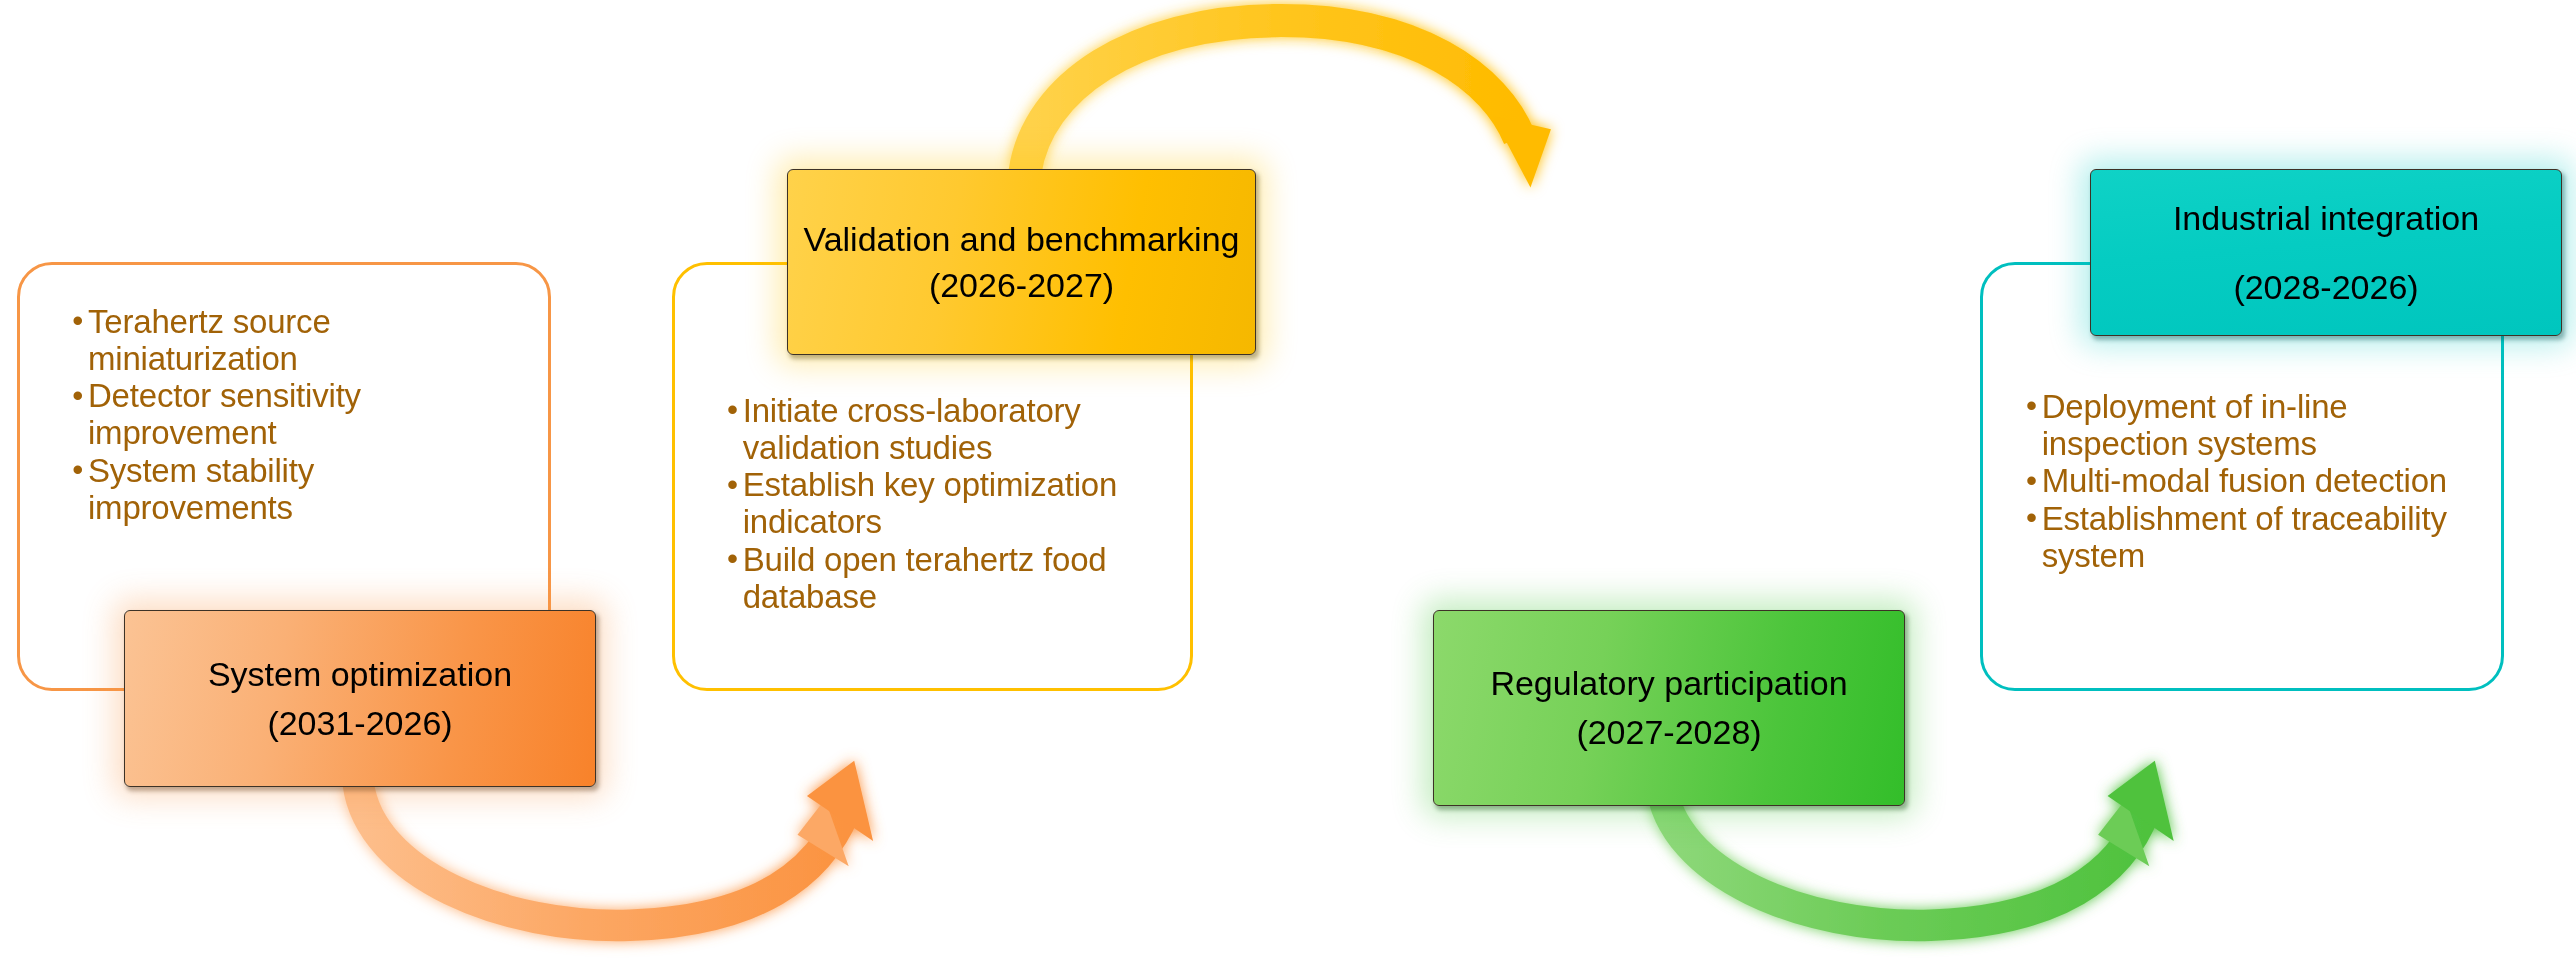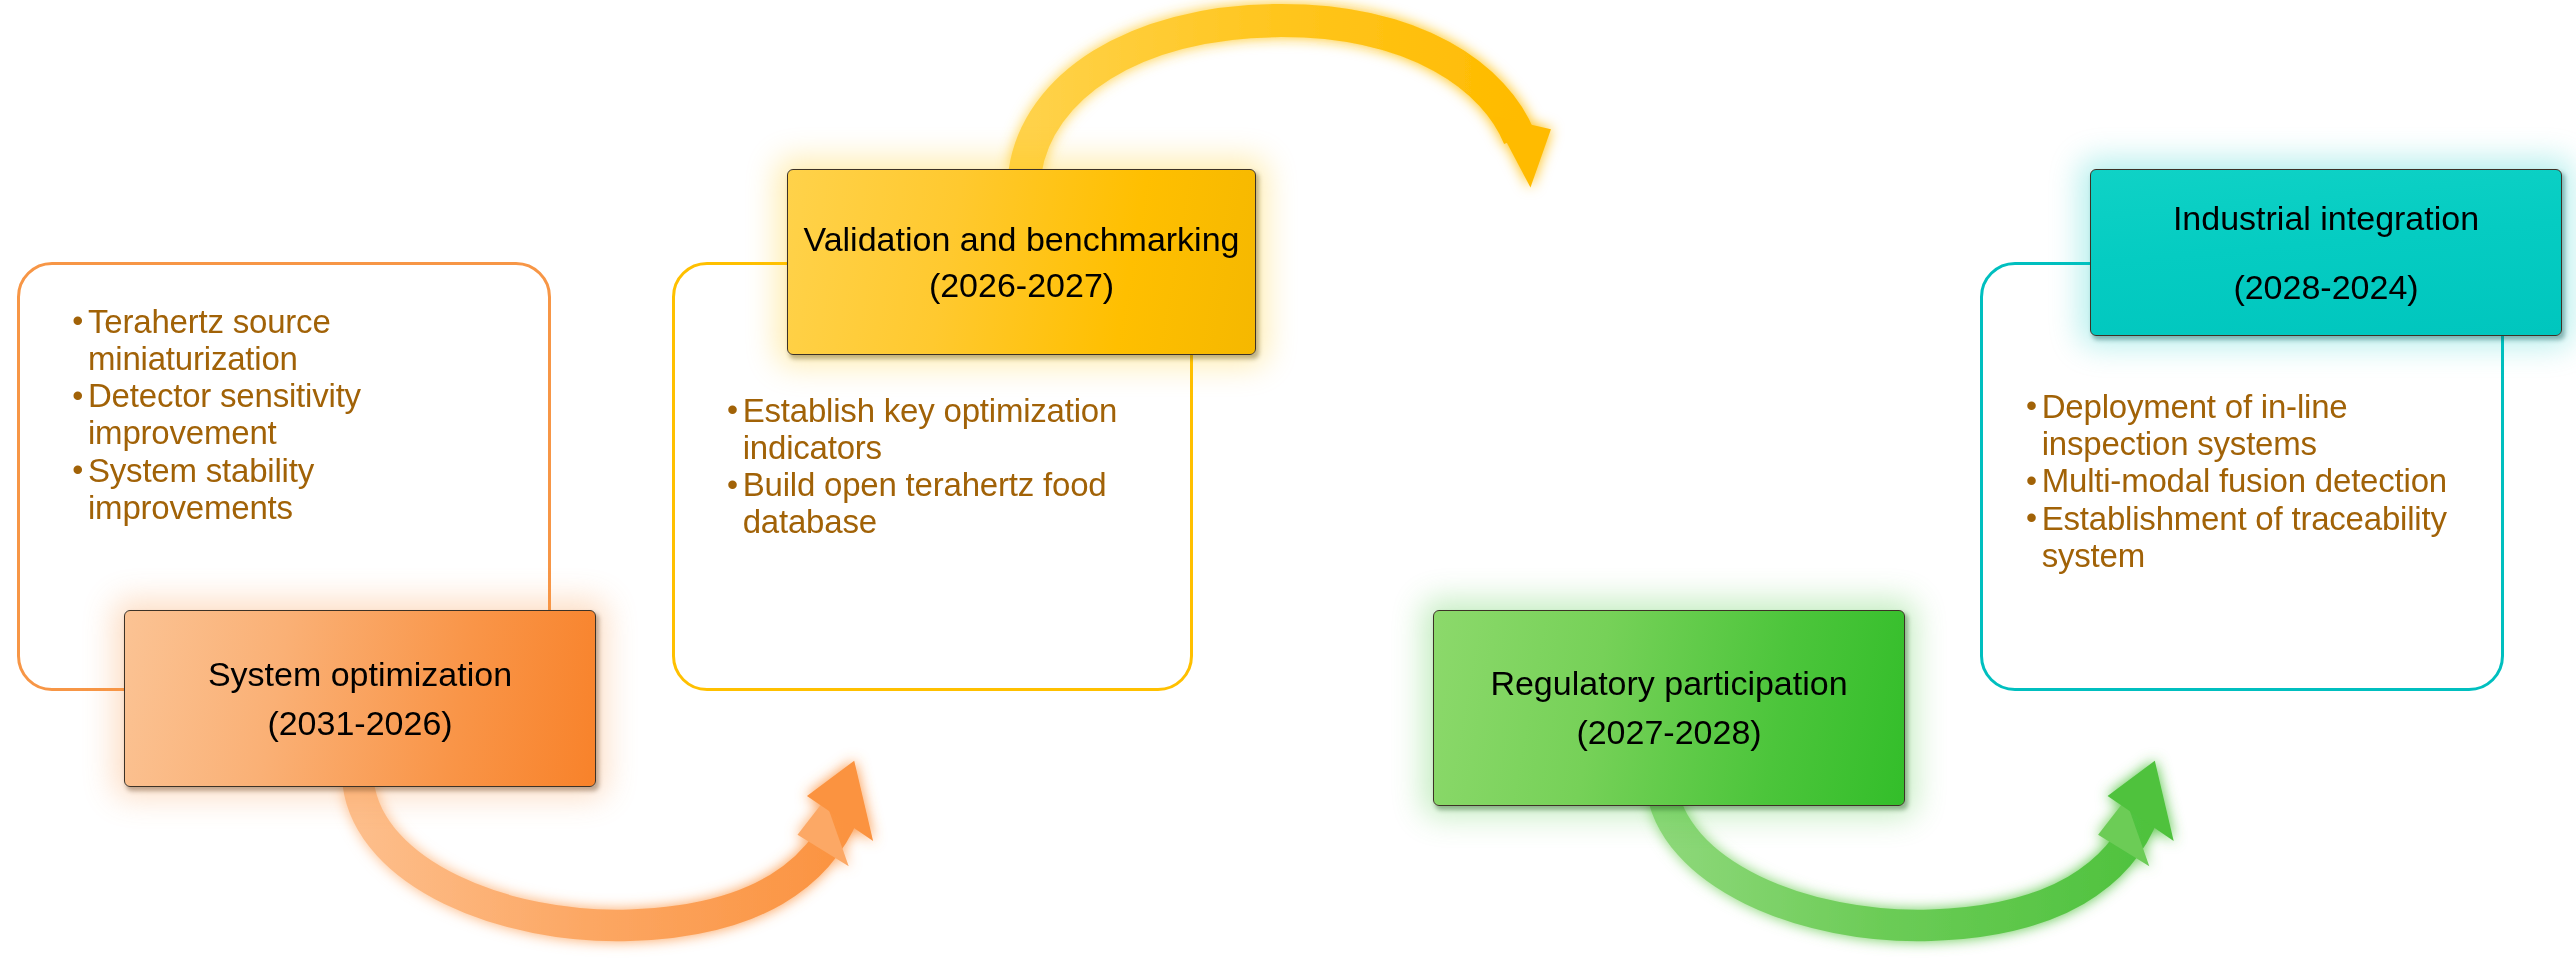--- a/index.html
+++ b/index.html
@@ -186,20 +186,21 @@
       <li>System stability improvements</li>
     </ul>
   </div>
   <div class="label-box box-orange" style="left:124px; top:610px; width:472px; height:177px;">
     <span class="ttl">System optimization</span>
     <span class="yrs">(2031-2026)</span>
   </div>
 
   <div class="panel theme-yellow" style="left: 672px; top: 262px; width: 521px; height: 429px; border-color: rgb(255, 192, 0);">
     <ul class="bullets" style="top:128px;">
+      <li>Initiate cross-laboratory validation studies</li>
       <li>Establish key optimization indicators</li>
       <li>Build open terahertz food database</li>
     </ul>
   </div>
   <div class="label-box box-yellow" style="left:787px; top:169px; width:469px; height:186px; line-height:1.19;">
     <span class="ttl">Validation and benchmarking</span>
     <span class="yrs">(2026-2027)</span>
   </div>
 
   <div class="label-box box-green" style="left:1433px; top:610px; width:472px; height:196px;">
@@ -209,17 +210,17 @@
 
   <div class="panel theme-teal" style="left: 1980px; top: 262px; width: 524px; height: 429px; border-color: rgb(0, 191, 191);">
     <ul class="bullets" style="top:124px; left:43px; right:15.7px;">
       <li>Deployment of in-line inspection systems</li>
       <li>Multi-modal fusion detection</li>
       <li>Establishment of traceability system</li>
     </ul>
   </div>
   <div class="label-box box-teal" style="left:2090px; top:169px; width:472px; height:167px;">
     <span class="ttl">Industrial integration</span>
-    <span class="yrs">(2028-2024)</span>
+    <span class="yrs">(2028-2026)</span>
   </div>
 
 </div>
 
 
 </body></html>

